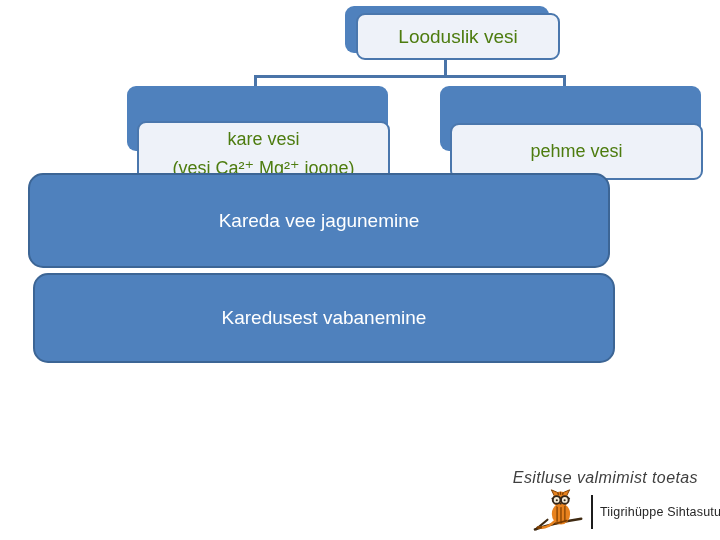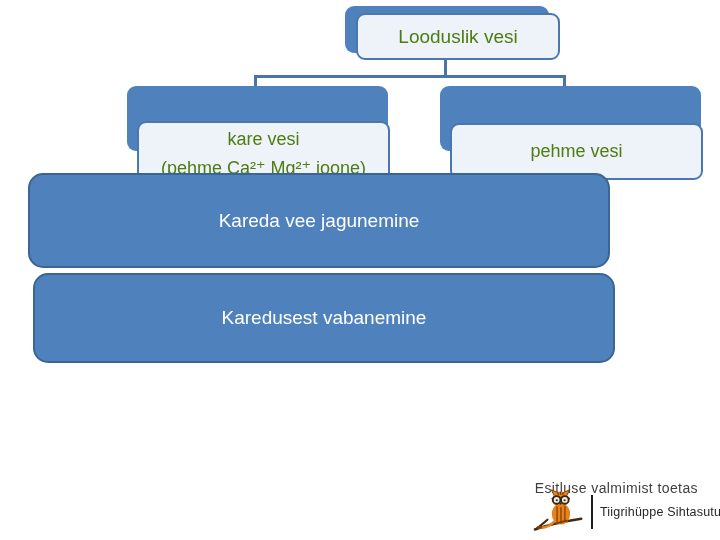--- a/index.html
+++ b/index.html
@@ -29,22 +29,22 @@
   
   .section {
     position:absolute; background:var(--accent-fill,#4f81bd);
     border:2px solid var(--accent-border,#3c6595); border-radius:15px;
     display:flex; align-items:center; justify-content:center;
     color:#ffffff; font-size:19px; box-sizing:border-box; text-align:center;
   }
 
   
   .support-text {
-    position:absolute; top:480px; right:22px;
-    font-size:14px; color:#3f3f3f; letter-spacing:0.4px;
+    position:absolute; top:469px; right:22px;
+    font-size:16px; color:#3f3f3f; letter-spacing:0.4px;font-style:italic;
   }
   .logo { position:absolute; left:533px; top:488px; display:flex; align-items:center; }
   .logo .divider { width:2px; height:34px; background:#1c1c1c; margin:0 7px 0 4px; }
   .logo .logo-text { font-size:12.5px; color:#262626; letter-spacing:0.2px; white-space:nowrap; }
 </style>
 </head>
 <body>
 
 <div class="stage">
 
@@ -58,21 +58,21 @@
     <div class="shadow" style="left:345px; top:6px; width:204px; height:47px;"></div>
     <div class="face root-face" style="left:356px; top:13px; width:204px; height:47px;">
       <span>Looduslik vesi</span>
     </div>
   </div>
 
   <div class="node">
     <div class="shadow" style="left:127px; top:86px; width:261px; height:65px;"></div>
     <div class="face child-face" style="left:137px; top:93px; width:253px; height:65px;">
       <span>kare vesi</span>
-      <span>(pehme Ca²⁺ Mg²⁺ ioone)</span>
+      <span>(vesi Ca²⁺ Mg²⁺ ioone)</span>
     </div>
   </div>
 
   <div class="node">
     <div class="shadow" style="left:440px; top:86px; width:261px; height:65px;"></div>
     <div class="face child-face" style="left:450px; top:95px; width:253px; height:57px;">
       <span>pehme vesi</span>
     </div>
   </div>
 

